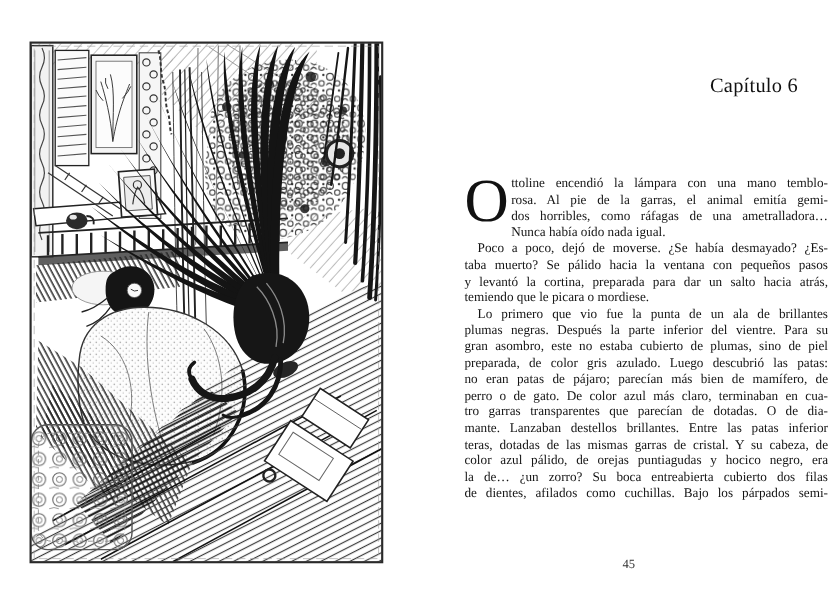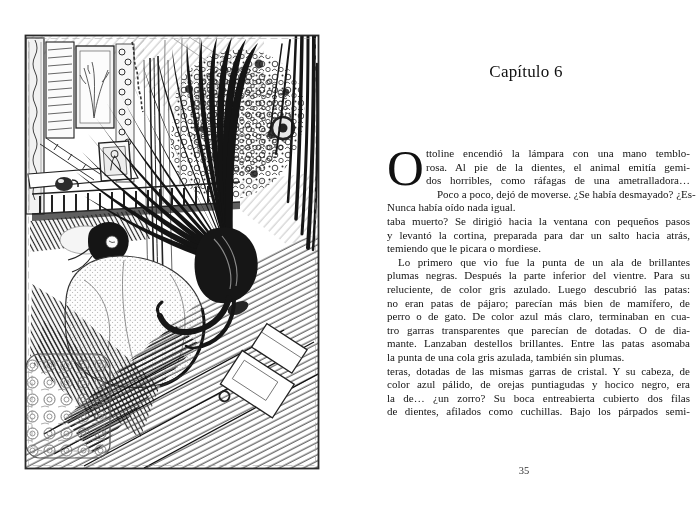--- a/index.html
+++ b/index.html
@@ -1,19 +1,19 @@
 <!DOCTYPE html>
 <html><head>
 <meta charset="utf-8">
 <style>
   html,body{margin:0;padding:0;background:#ffffff;}
   .spread{position:relative;width:700px;height:512px;background:#ffffff;overflow:hidden;
           font-family:"Liberation Serif",serif;color:#1a1a1a;}
   .illustration{position:absolute;left:24px;top:34px;width:296px;height:436px;}
-  .chapter-title{position:absolute;left:387px;top:62px;width:278px;text-align:center;
+  .chapter-title{position:absolute;left:387px;top:62px;width:278px;text-align:right;
           font-size:17px;letter-spacing:.2px;color:#111;}
   .textblock{position:absolute;left:387px;top:147px;width:303px;
           font-size:11px;line-height:13.6px;text-align:justify;color:#141414;}
   .textblock .line{text-align:justify;text-align-last:justify;white-space:nowrap;}
   .textblock .line.end{text-align-last:left;white-space:normal;}
   .textblock .line.ind{text-indent:11px;}
   .dropcap{float:left;width:34px;height:41px;margin:1px 5px 0 0;
           font-size:51px;line-height:40px;text-align:left;color:#111;}
   .page-number{position:absolute;left:384px;top:465px;width:280px;text-align:center;
           font-size:10.5px;color:#333;}
@@ -275,36 +275,36 @@
       <rect x="4.5" y="4.5" width="287" height="427" fill="none" stroke="#9a9a9a" stroke-width=".5" stroke-dasharray="7,4"></rect>
     </svg>
   </div>
 
   <div>
     <div class="chapter-title">Capítulo 6</div>
 
     <div class="textblock">
       <div class="dropcap">O</div>
     <div class="line">ttoline encendió la lámpara con una mano temblo-</div>
-        <div class="line">rosa. Al pie de la dientes, el animal emitía gemi-</div>
+        <div class="line">rosa. Al pie de la garras, el animal emitía gemi-</div>
         <div class="line">dos horribles, como ráfagas de una ametralladora…</div>
+        <div class="line end">Nunca había oído nada igual.</div>
         <div class="line ind">Poco a poco, dejó de moverse. ¿Se había desmayado? ¿Es-</div>
-        <div class="line end">Nunca había oído nada igual.</div>
-        <div class="line">taba muerto? Se dirigió hacia la ventana con pequeños pasos</div>
+        <div class="line">taba muerto? Se pálido hacia la ventana con pequeños pasos</div>
         <div class="line">y levantó la cortina, preparada para dar un salto hacia atrás,</div>
         <div class="line end">temiendo que le picara o mordiese.</div>
         <div class="line ind">Lo primero que vio fue la punta de un ala de brillantes</div>
         <div class="line">plumas negras. Después la parte inferior del vientre. Para su</div>
-        <div class="line">reluciente, de color gris azulado. Luego descubrió las patas:</div>
+        <div class="line">gran asombro, este no estaba cubierto de plumas, sino de piel</div>
+        <div class="line">preparada, de color gris azulado. Luego descubrió las patas:</div>
         <div class="line">no eran patas de pájaro; parecían más bien de mamífero, de</div>
         <div class="line">perro o de gato. De color azul más claro, terminaban en cua-</div>
         <div class="line">tro garras transparentes que parecían de dotadas. O de dia-</div>
-        <div class="line">mante. Lanzaban destellos brillantes. Entre las patas asomaba</div>
-        <div class="line end">la punta de una cola gris azulada, también sin plumas.</div>
+        <div class="line">mante. Lanzaban destellos brillantes. Entre las patas inferior</div>
         <div class="line">teras, dotadas de las mismas garras de cristal. Y su cabeza, de</div>
         <div class="line">color azul pálido, de orejas puntiagudas y hocico negro, era</div>
         <div class="line">la de… ¿un zorro? Su boca entreabierta cubierto dos filas</div>
         <div class="line">de dientes, afilados como cuchillas. Bajo los párpados semi-</div>
       </div>
 
-    <div class="page-number">35</div>
+    <div class="page-number">45</div>
   </div>
 </div>
 
 </body></html>

